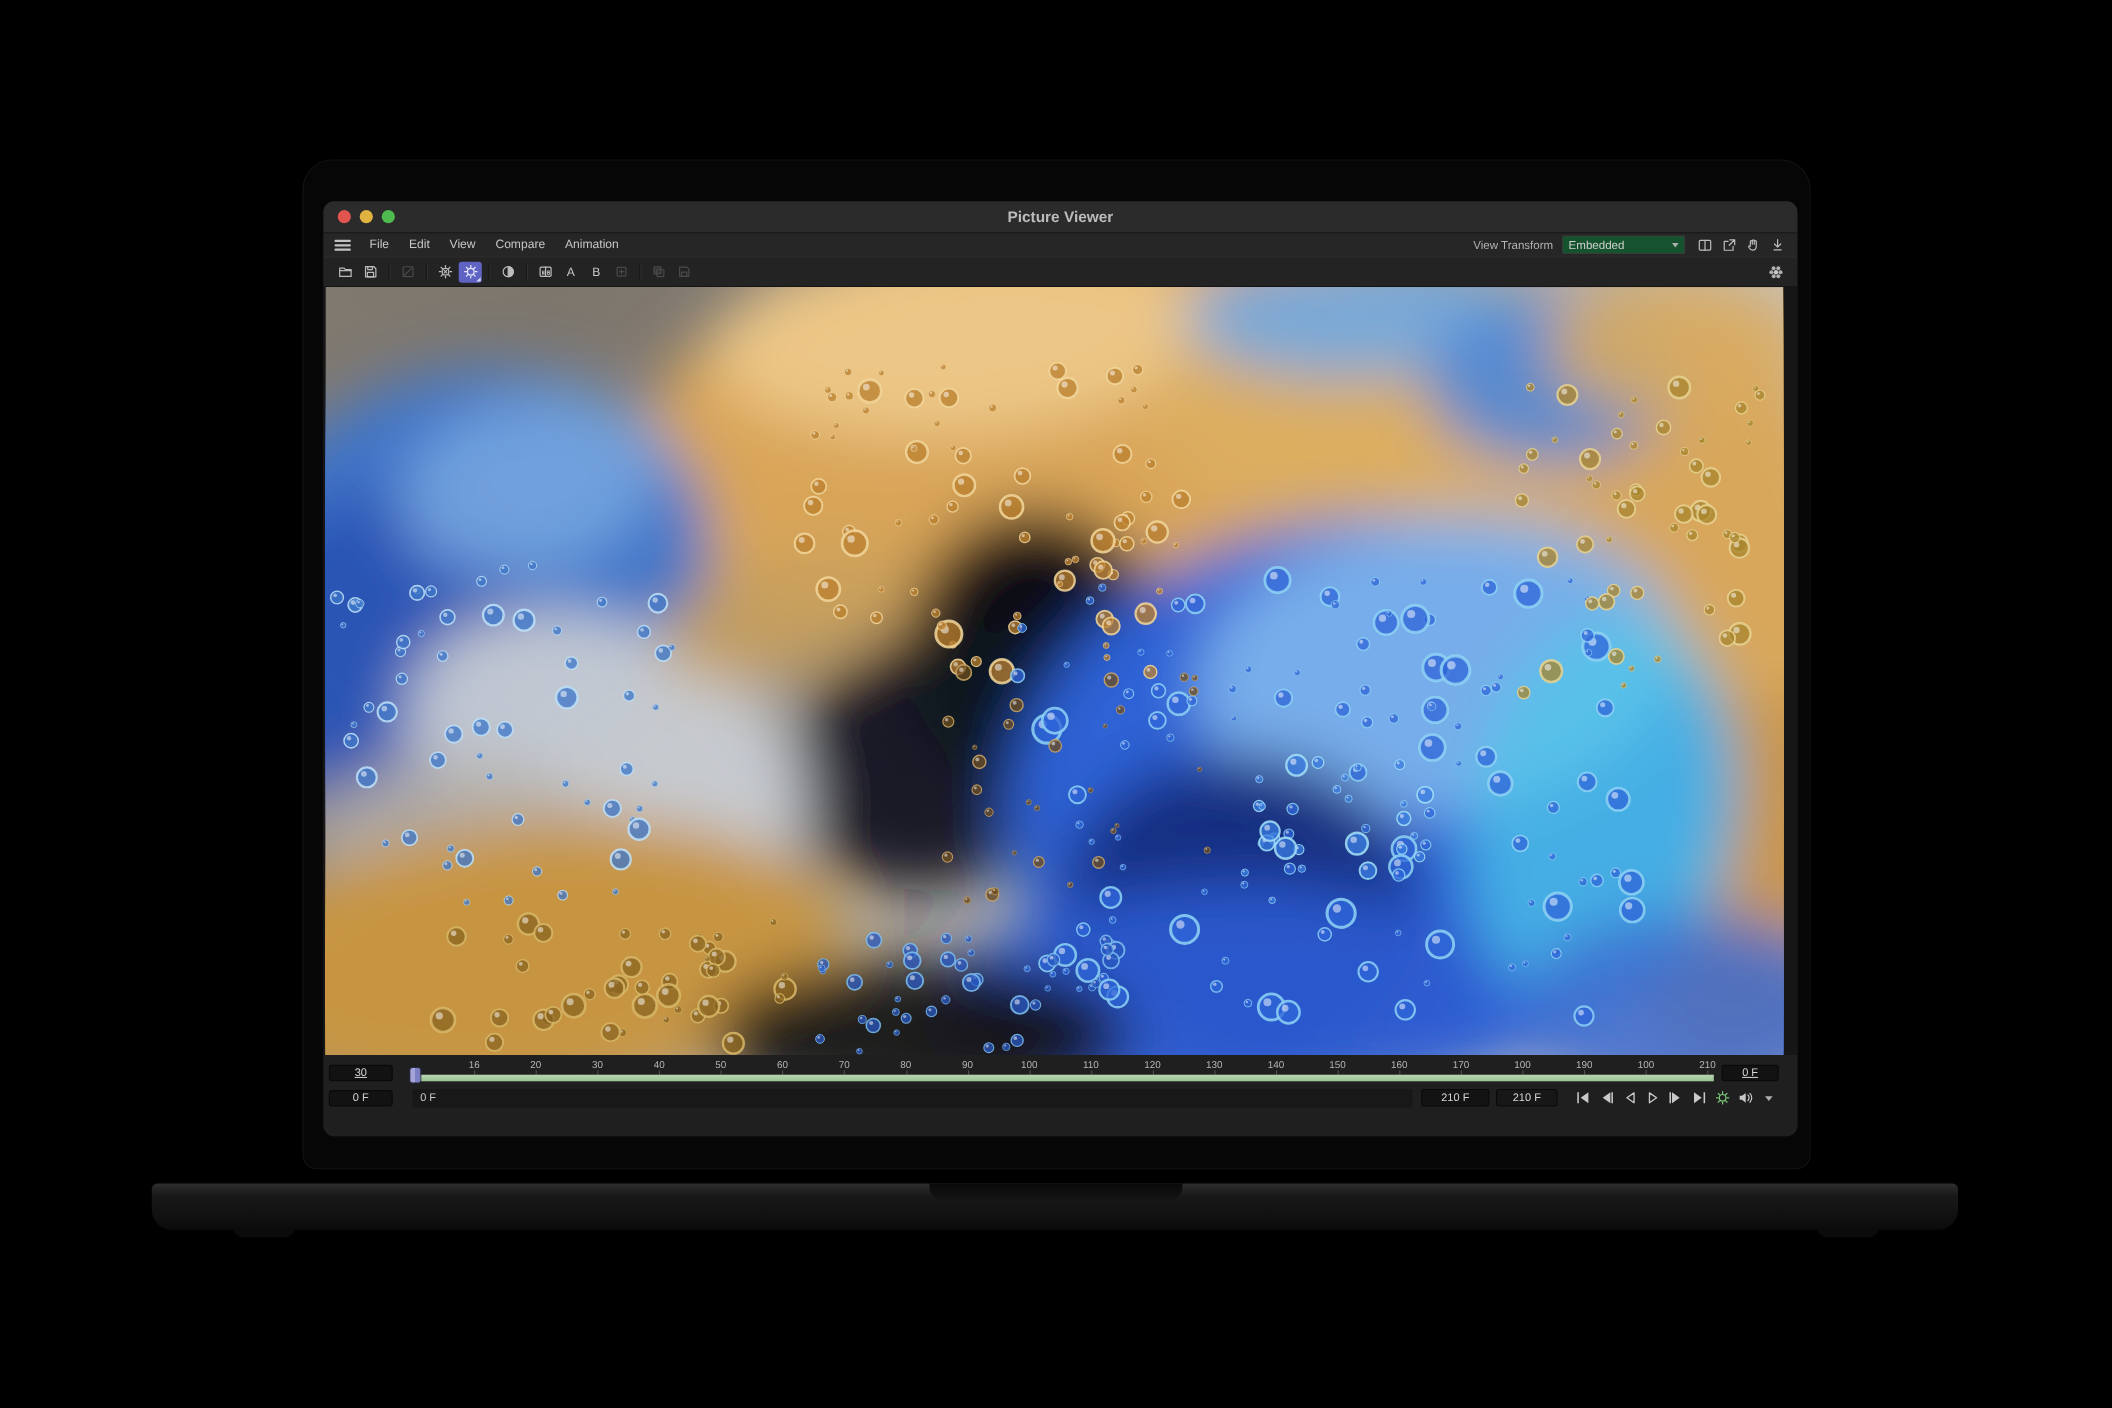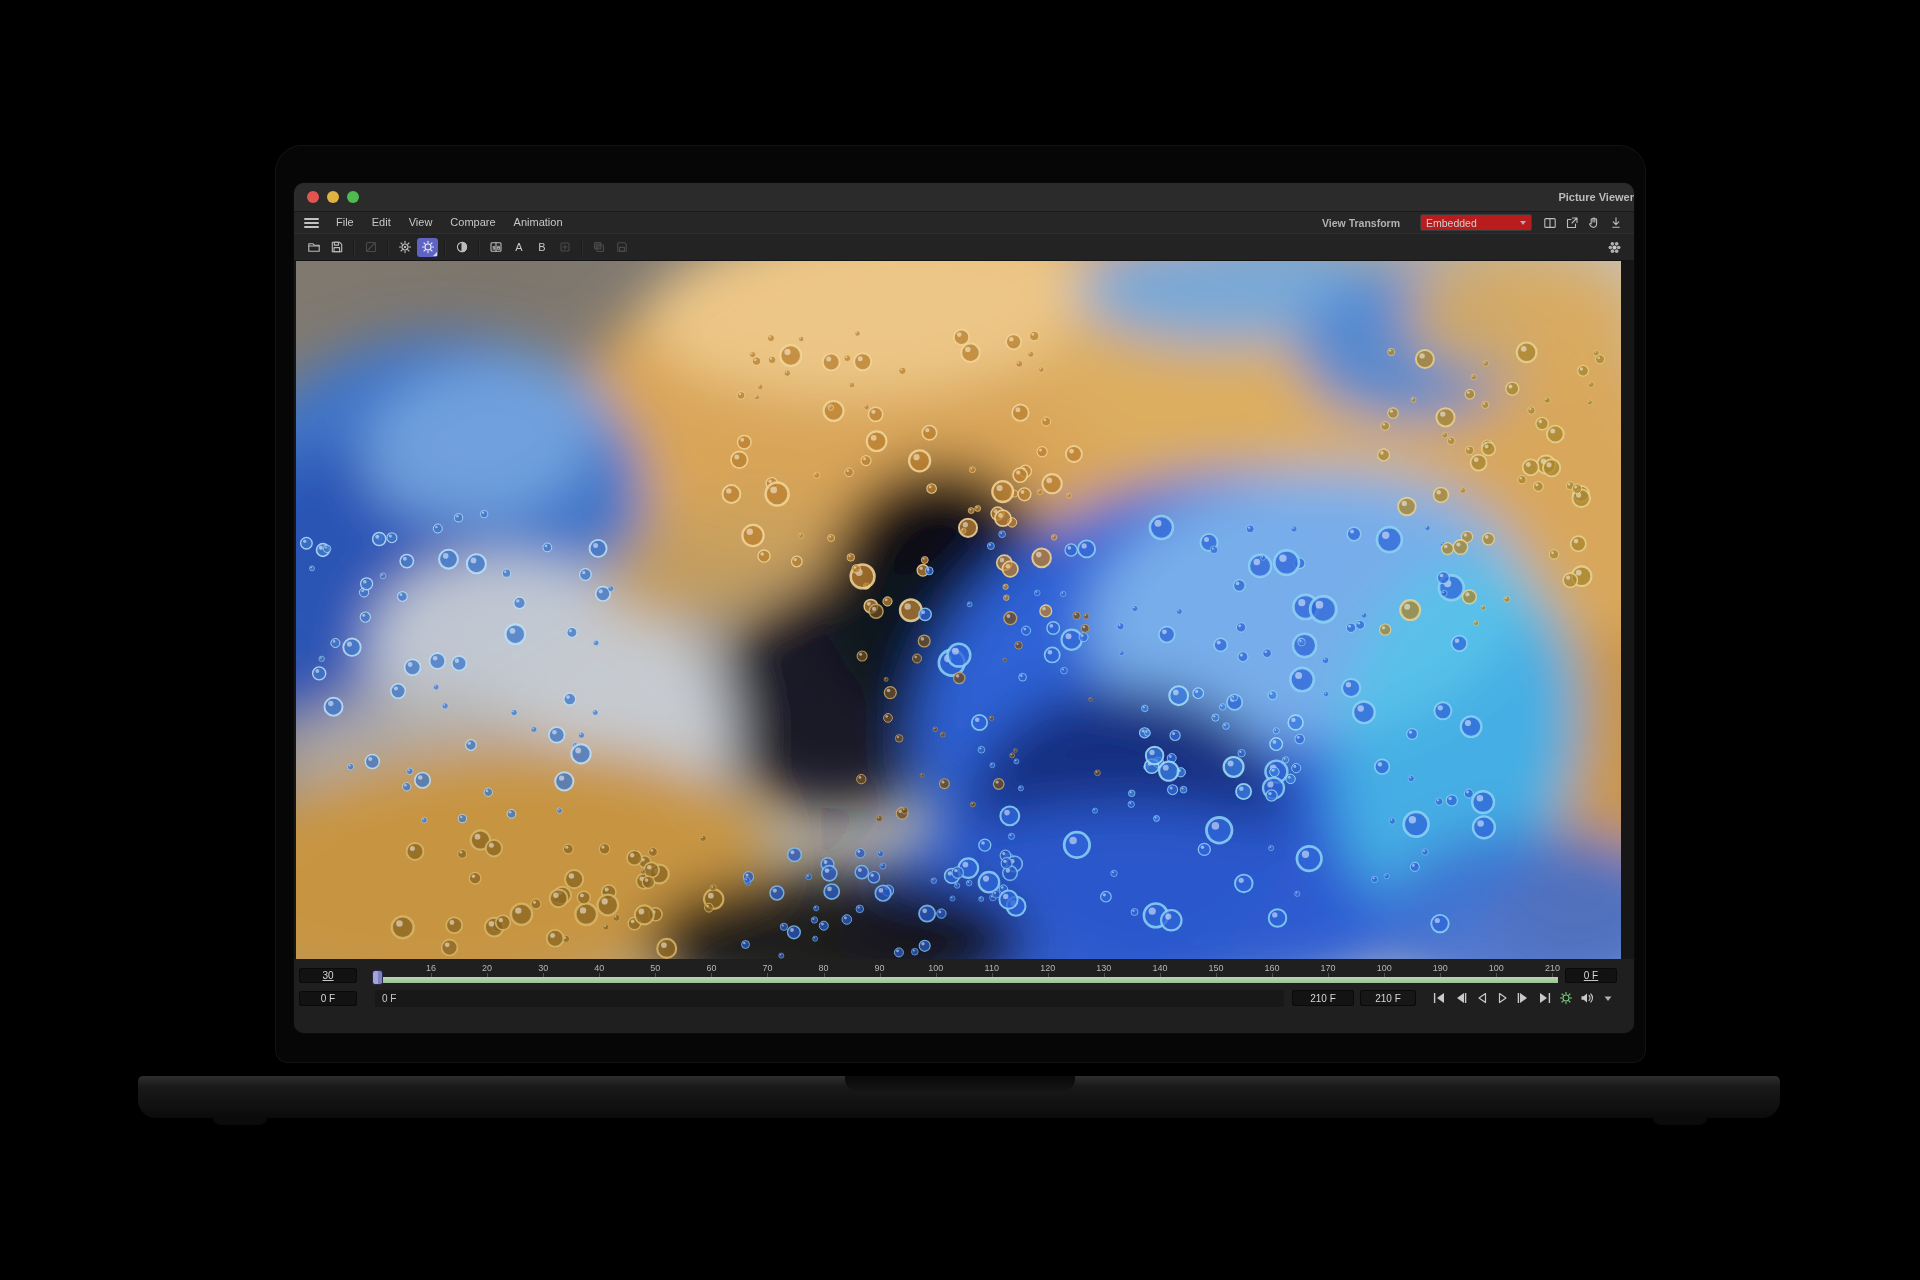--- a/index.html
+++ b/index.html
@@ -19,30 +19,30 @@
 
   
   .window{position:absolute;left:294px;top:183px;width:1340px;height:850px;
           border-radius:10px;background:#1f1f1f;overflow:hidden;display:flex;flex-direction:column;
           box-shadow:0 0 0 1px #0a0a0a;color:#c6c6c6;}
 
   .titlebar{height:28px;flex:0 0 28px;background:#2b2b2b;border-bottom:1px solid #1a1a1a;
             position:relative;display:flex;align-items:center;}
   .lights{display:flex;gap:8px;margin-left:13px;}
   .light{width:12px;height:12px;border-radius:50%;}
-  .win-title{position:absolute;left:0;right:0;text-align:right;font-size:11px;font-weight:bold;color:#bcbcbc;}
+  .win-title{position:absolute;left:0;right:0;text-align:center;font-size:14px;font-weight:bold;color:#bcbcbc;}
 
   .menubar{height:21px;flex:0 0 21px;background:#262626;display:flex;align-items:center;
            padding:0 10px 0 8px;font-size:11px;color:#c6c6c6;}
   .burger{width:15px;height:10px;display:flex;flex-direction:column;justify-content:space-between;margin:0 8px 0 2px;cursor:default;}
   .burger i{display:block;height:2px;background:#c2c2c2;border-radius:1px;}
   .menu-item{padding:0 9px;line-height:21px;}
   .mb-spacer{flex:1;}
-  .vt-label{font-size:10.5px;color:#b2b2b2;margin-right:20px;font-weight:bold;}
-  .vt-select{width:100px;height:15px;background:#b91c1c;border:1px solid #3a3a3a;border-radius:2px;
+  .vt-label{font-size:10.5px;color:#b2b2b2;margin-right:8px;}
+  .vt-select{width:100px;height:15px;background:#14532d;border:1px solid #3a3a3a;border-radius:2px;
              display:flex;align-items:center;font-size:10.5px;color:#d0d0d0;padding:0 5px;}
   .vt-select .val{flex:1;}
   .caret{width:0;height:0;border-left:3.5px solid transparent;border-right:3.5px solid transparent;
          border-top:4px solid #b0b0b0;}
   .mb-icons{display:flex;gap:5px;margin-left:9px;}
   .mb-icons .ibtn{width:17px;height:16px;display:flex;align-items:center;justify-content:center;}
 
   .toolbar{height:26px;flex:0 0 26px;background:#232323;border-top:1px solid #2e2e2e;border-bottom:1px solid #141414;
            display:flex;align-items:center;padding:0 8px;}
   .tbtn{width:21px;height:19px;border-radius:3px;display:flex;align-items:center;justify-content:center;margin:0 1px;position:relative;}

